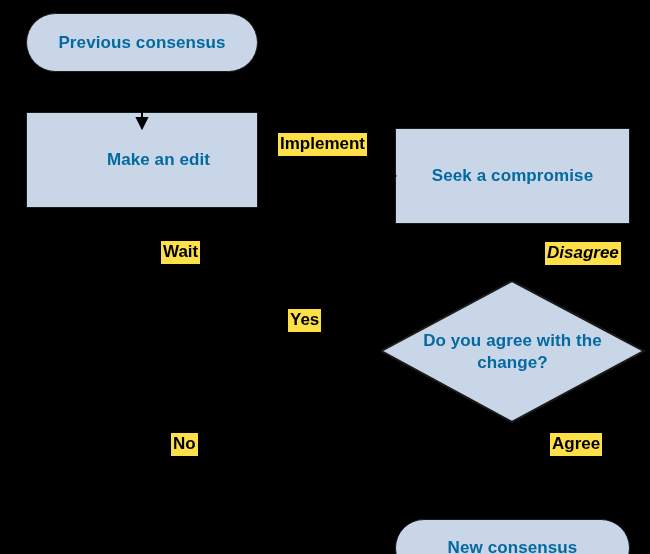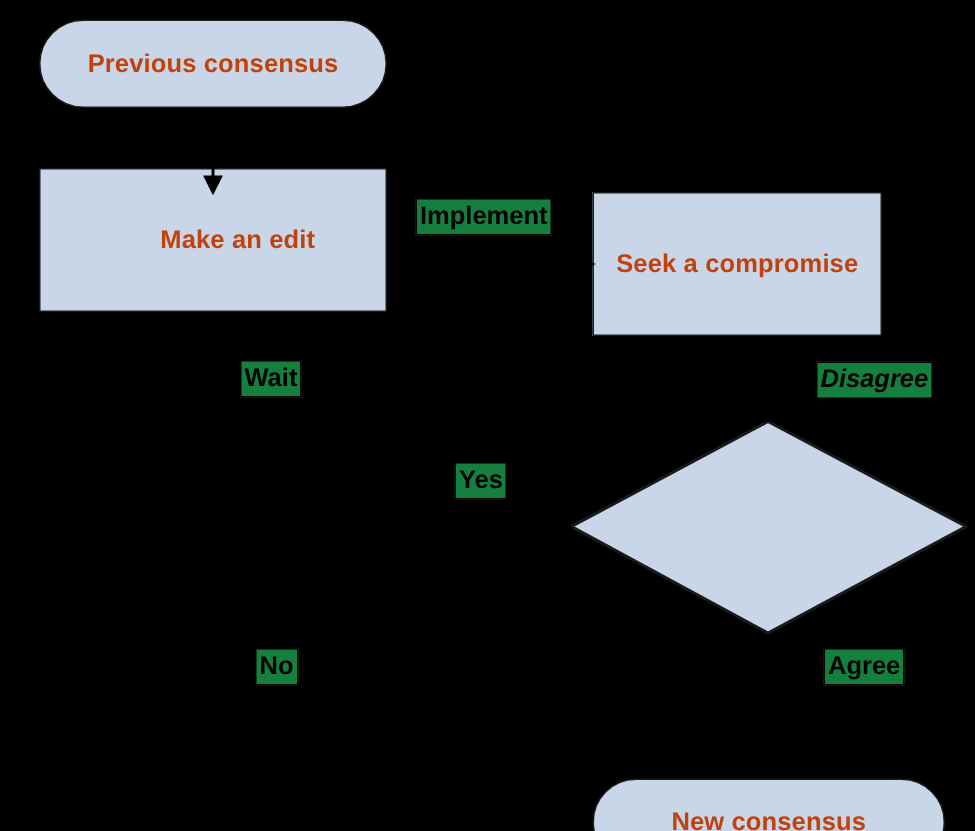--- a/index.html
+++ b/index.html
@@ -18,21 +18,21 @@
   }
 
   
   .node {
     position: absolute;
     box-sizing: border-box;
     display: flex;
     align-items: center;
     justify-content: center;
     text-align: center;
-    color: #c2410c;
+    color: #0369a1;
     font-weight: bold;
     font-size: 17px;
     line-height: 1.25;
     letter-spacing: 0.1px;
   }
 
   .pill {
     background: #c8d6e8;
     border: 1.5px solid #1a1a1a;
     border-radius: 999px;
@@ -58,21 +58,21 @@
   .diamond .dlabel {
     position: relative;
     z-index: 2;
     width: 72%;
   }
 
   
   .edge-label {
     position: absolute;
     box-sizing: border-box;
-    background: #15803d;
+    background: #fde047;
     border: 1px solid #000000;
     color: #000000;
     font-family: "Liberation Sans", sans-serif;
     font-weight: bold;
     font-size: 17px;
     line-height: 20px;
     padding: 1px 2px 2px 2px;
     white-space: nowrap;
     z-index: 5;
   }
@@ -123,40 +123,41 @@
   </svg>
 
   <div class="node pill" style="left:26px; top:13px; width:232px; height:59px;">
     <span>Previous consensus</span>
   </div>
 
   <div class="node rect" style="left:26px; top:112px; width:232px; height:96px;padding-left:33px;">
     <span>Make an edit</span>
   </div>
 
-  <div class="node rect" style="left:395px; top:128px; width:193px; height:96px;">
+  <div class="node rect" style="left:395px; top:128px; width:235px; height:96px;">
     <span>Seek a compromise</span>
   </div>
 
 
   <div class="node diamond" style="left:380px; top:280px; width:265px; height:143px;">
     <svg viewBox="0 0 265 143" preserveAspectRatio="none" aria-hidden="true">
       <polygon points="132,1 264,71 132,142 1,71" fill="#c8d6e8" stroke="#1a1a1a" stroke-width="2" vector-effect="non-scaling-stroke"></polygon>
     </svg>
+    <span class="dlabel">Do you agree with the change?</span>
   </div>
 
   <div class="node pill" style="left:395px; top:480px; width:235px; height:58px;margin-top:39px;">
     <span>New consensus</span>
   </div>
 
   <div class="edge-label" style="left:277px; top:132px;">Implement</div>
 
   <div class="edge-label" style="left:160px; top:240px;">Wait</div>
 
   <div class="edge-label" style="left:544px; top:241px;font-style:italic;">Disagree</div>
 
-  <div class="edge-label" style="left:303px; top:308px;">Yes</div>
+  <div class="edge-label" style="left:287px; top:308px;">Yes</div>
 
   <div class="edge-label" style="left:170px; top:432px;">No</div>
 
   <div class="edge-label" style="left:549px; top:432px;">Agree</div>
 
 </div>
 
 </body></html>

